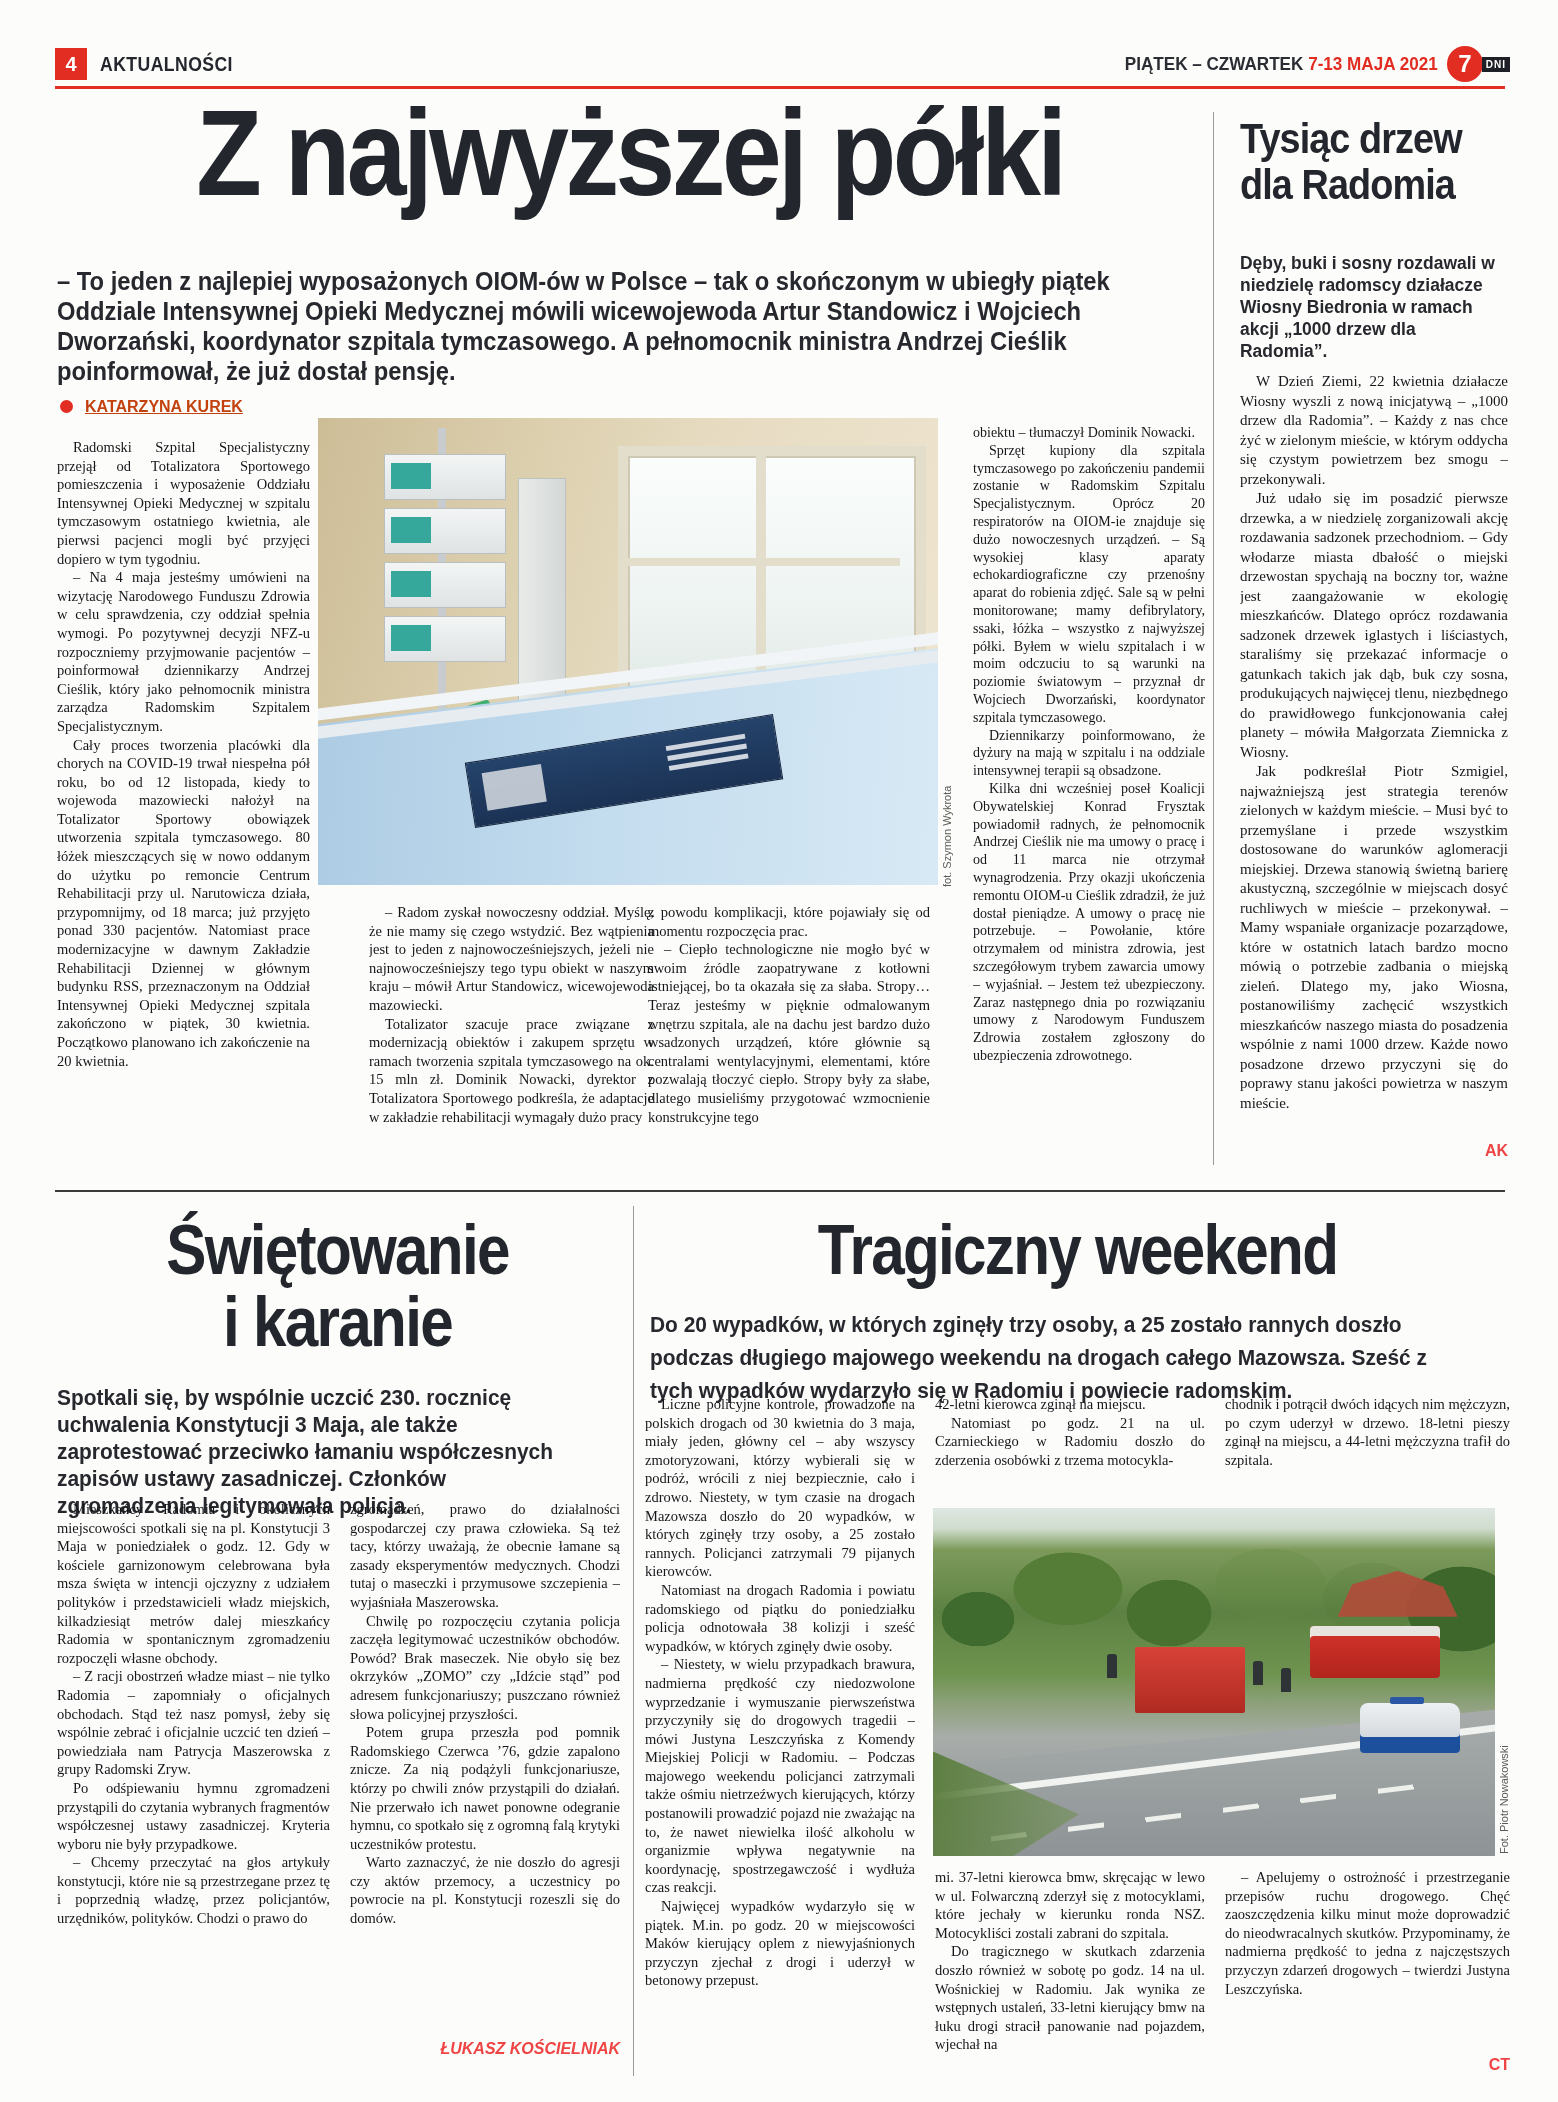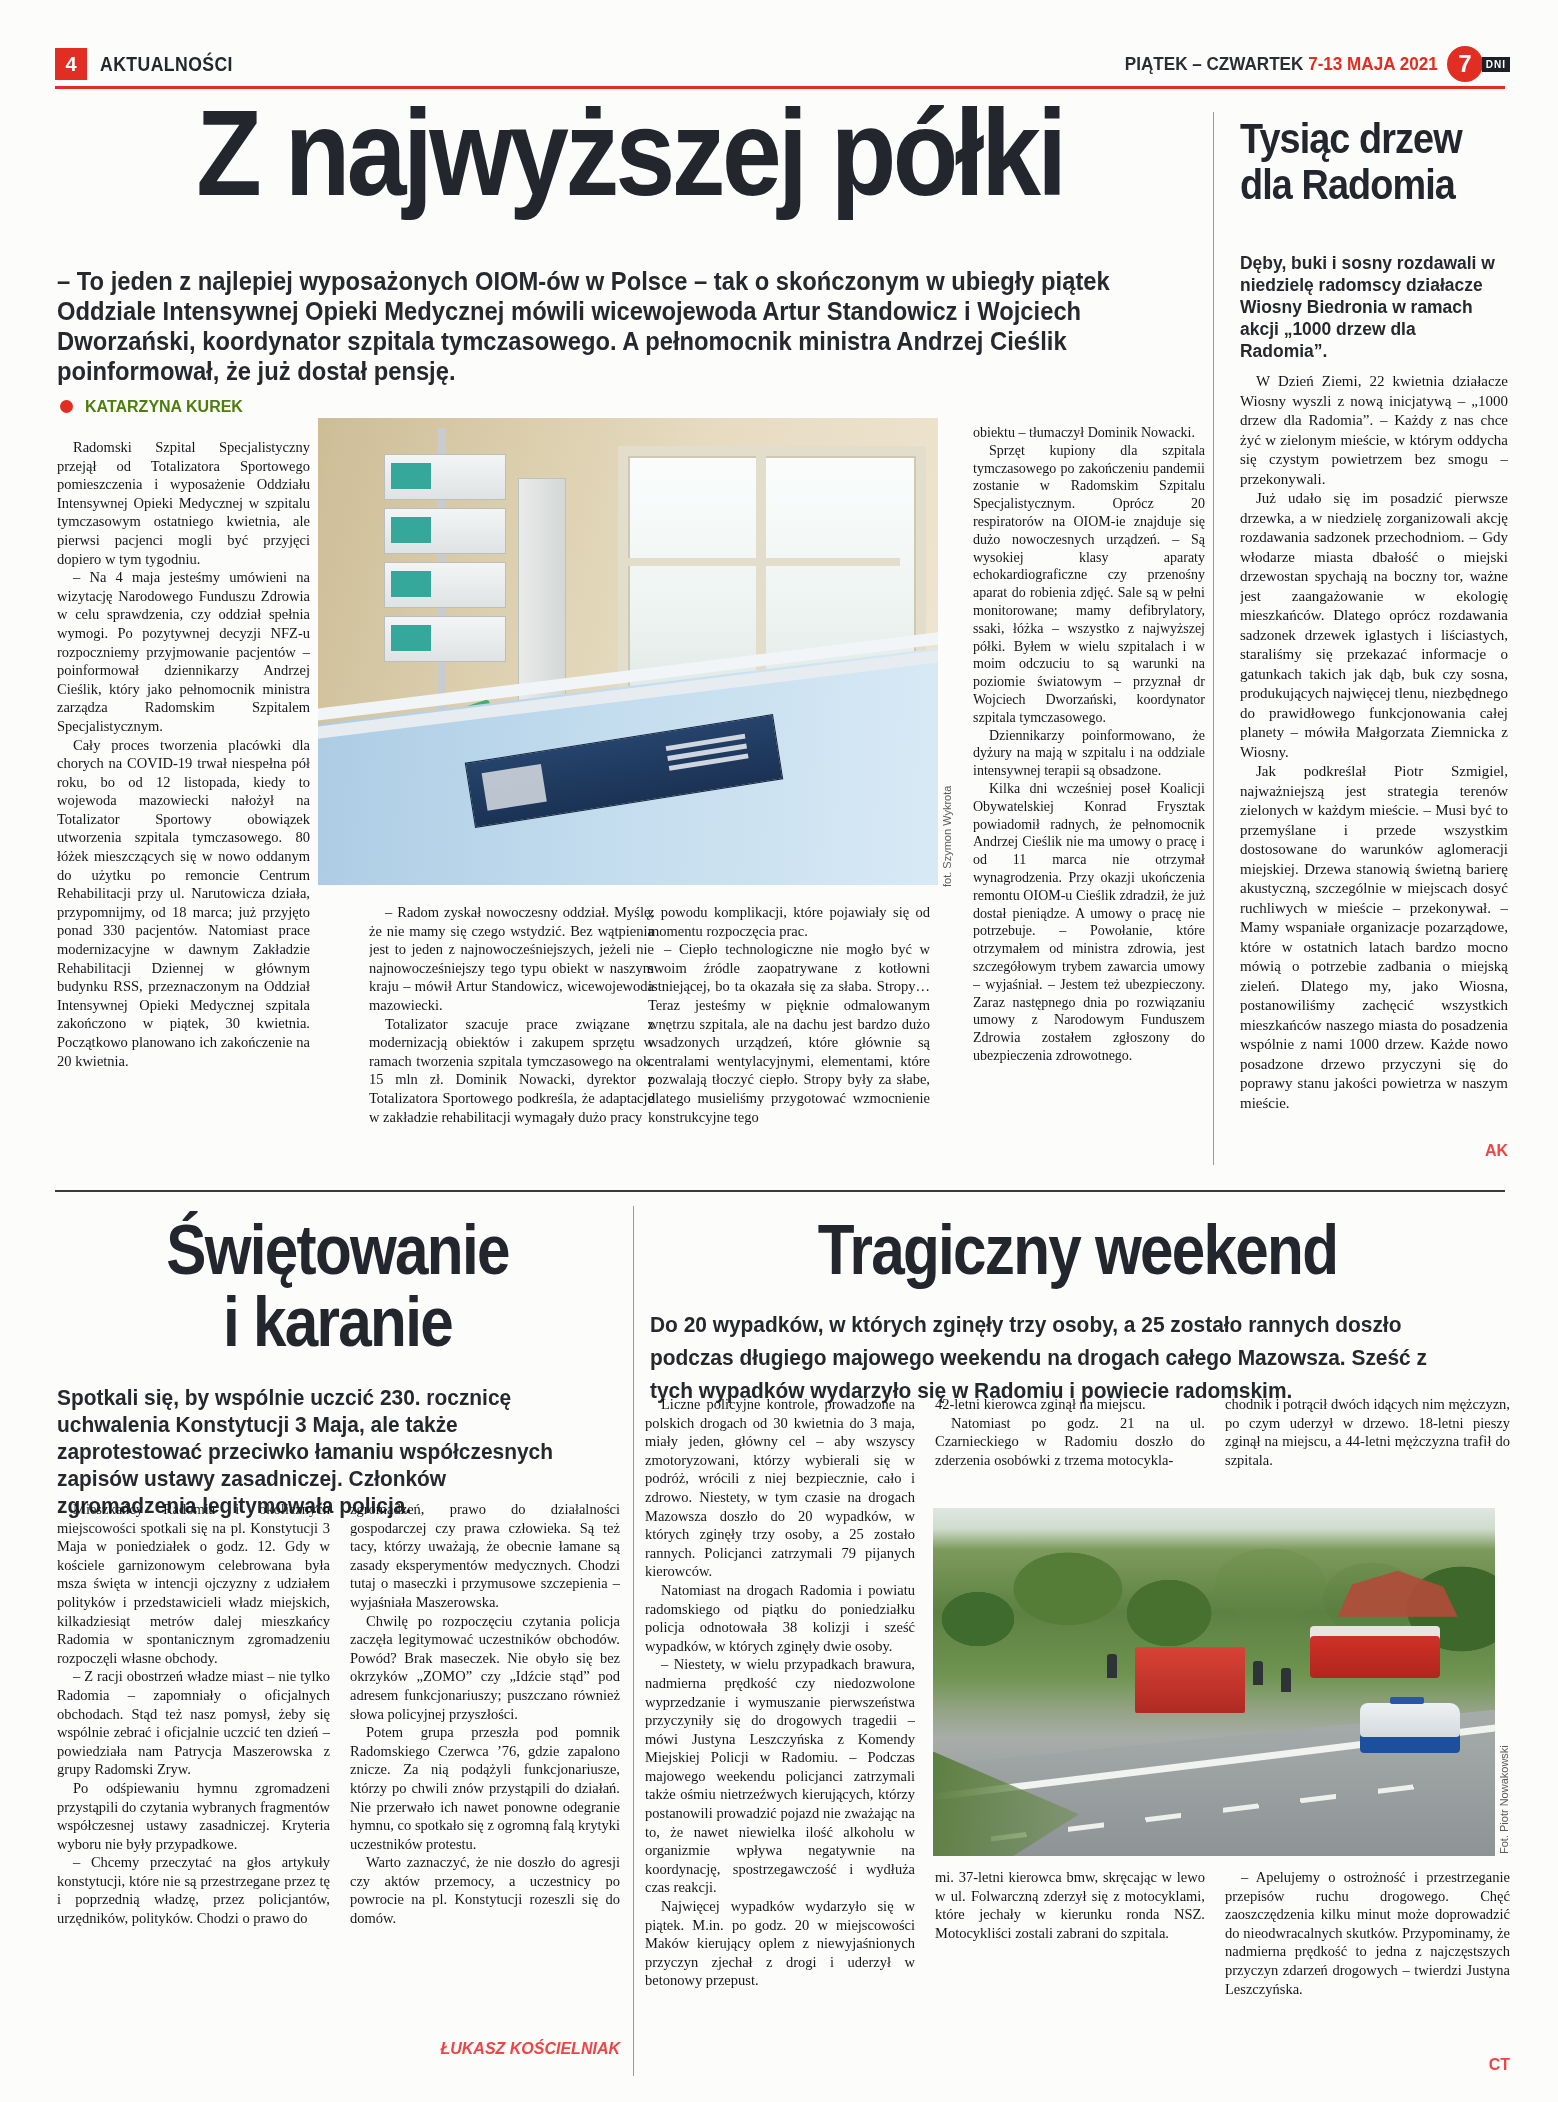--- a/index.html
+++ b/index.html
@@ -19,21 +19,21 @@
   .headline-lg{font:bold 70px/72px "Liberation Sans",sans-serif;color:#23262d;letter-spacing:-2px;text-align:center;transform:scaleX(.86);transform-origin:center top;}
   .headline-md{font:bold 42px/46px "Liberation Sans",sans-serif;color:#23262d;letter-spacing:-1px;transform:scaleX(.9);transform-origin:left top;}
   .lead{font:bold 25px/30px "Liberation Sans",sans-serif;color:#26282e;transform:scaleX(.95);transform-origin:left top;}
   .lead-sm{font:bold 22px/27px "Liberation Sans",sans-serif;color:#26282e;transform:scaleX(.95);transform-origin:left top;}
   .lead-xs{font:bold 18px/22px "Liberation Sans",sans-serif;color:#26282e;transform:scaleX(.97);transform-origin:left top;}
   
   .cols{font-size:14.5px;line-height:18.6px;text-align:justify;overflow:hidden;}
   .cols p{margin:0;text-indent:16px;font-family:Liberation Serif, serif;}
   .cont p:first-child{text-indent:0;}
   .sidebar-body{font-size:15px;line-height:19.5px;}
-  .byline{font:bold 16px/18px "Liberation Sans",sans-serif;color:#4d7c0f;}
+  .byline{font:bold 16px/18px "Liberation Sans",sans-serif;color:#c2410c;text-decoration:underline;}
   .dot{display:inline-block;width:13px;height:13px;border-radius:50%;background:#e22d22;margin-right:8px;vertical-align:-1px;}
   .sig{font:bold 16px/18px "Liberation Sans",sans-serif;color:#ef4444;text-align:right;}
   .vline{background:#9a9a96;width:1px;}
   .hline{background:#3a3a38;height:2px;}
   .vcredit{writing-mode:vertical-rl;transform:rotate(180deg);font:11px "Liberation Sans",sans-serif;color:#5a5a56;white-space:nowrap;}
   
   .photo{overflow:hidden;}
   .ph1{background:linear-gradient(105deg,#cdbd97 0%,#dccfae 30%,#e7dcc2 55%,#efe6d2 100%);}
   .ph1-window{position:absolute;left:300px;top:28px;width:288px;height:250px;background:linear-gradient(180deg,#fbfdfd,#eef4f2 60%,#dfe8e4);border:10px solid #e3ddcb;box-shadow:inset 0 0 0 2px #cfc9b4;}
   .ph1-winbar{position:absolute;background:#e3ddcb;}
@@ -205,19 +205,20 @@
     <div class="ph2-person" style="left:57%;top:44%;"></div>
     <div class="ph2-person" style="left:62%;top:46%;"></div>
     <div class="ph2-police">
         <i></i>
       </div>
   </div>
   <div class="abs vcredit" style="left:1498px;top:1712px;height:142px;">Fot. Piotr Nowakowski</div>
 
   <div class="abs cols cont" style="left:935px;top:1868px;width:270px;height:208px;">
       <p>mi. 37-letni kierowca bmw, skręcając w lewo w ul. Folwarczną zderzył się z motocyklami, które jechały w kierunku ronda NSZ. Motocykliści zostali zabrani do szpitala.</p>
+      <p>Do tragicznego w skutkach zdarzenia doszło również w sobotę po godz. 14 na ul. Wośnickiej w Radomiu. Jak wynika ze wstępnych ustaleń, 33-letni kierujący bmw na łuku drogi stracił panowanie nad pojazdem, wjechał na</p>
     </div>
   <div class="abs cols" style="left:1225px;top:1868px;width:285px;height:186px;">
       <p>– Apelujemy o ostrożność i przestrzeganie przepisów ruchu drogowego. Chęć zaoszczędzenia kilku minut może doprowadzić do nieodwracalnych skutków. Przypominamy, że nadmierna prędkość to jedna z najczęstszych przyczyn zdarzeń drogowych – twierdzi Justyna Leszczyńska.</p>
     </div>
   <div class="abs sig" style="left:1225px;top:2056px;width:285px;">CT</div>
 
 </div>
 
 </body></html>

